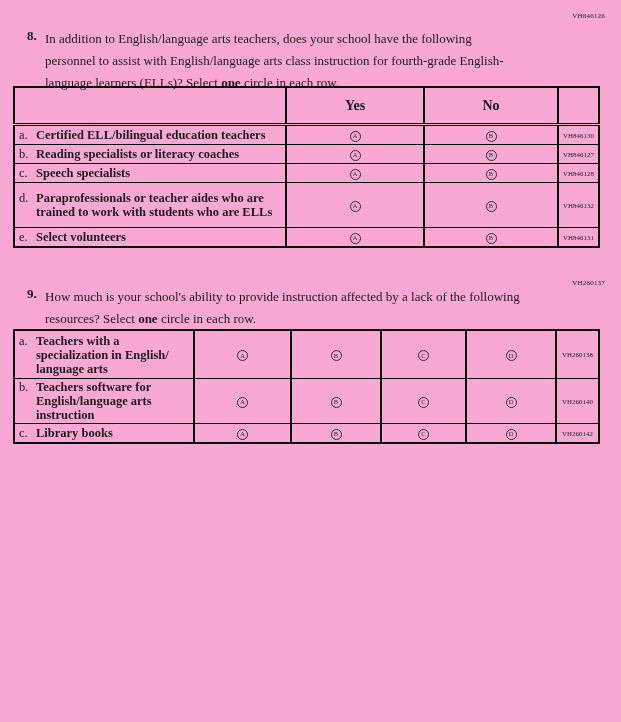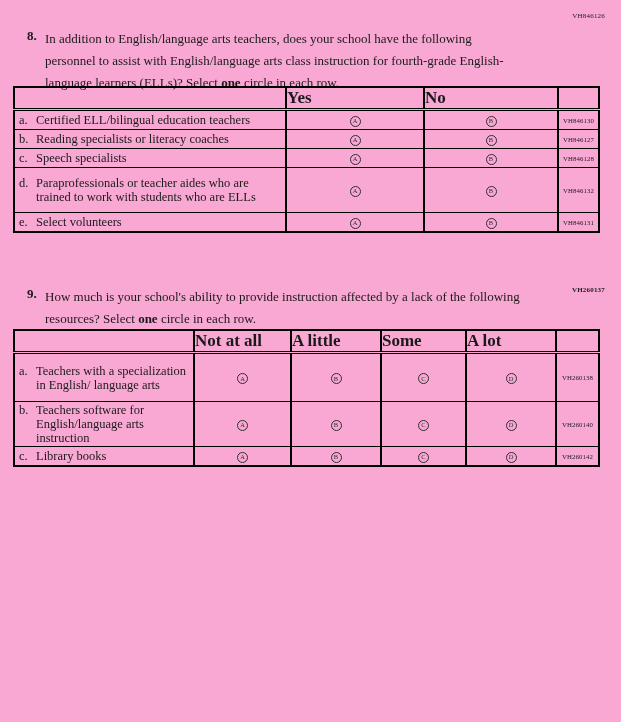--- a/index.html
+++ b/index.html
@@ -43,45 +43,45 @@
     position:absolute;
     left:13px;
     border-collapse:collapse;
     table-layout:fixed;
     width:585px;
     border:2px solid #000;
   }
   table.grid th{
     border-left:2px solid #000;
     border-bottom:3px double #000;
-    font-size:17px;
+    font-size:14px;
     font-weight:bold;
-    text-align:left;
-    padding:0;
+    text-align:center;
+    padding:8px;
     height:19px;
   }
   table.grid td{
     border-left:2px solid #000;
     border-top:1px solid #000;
     padding:0;
     vertical-align:middle;
   }
   td.label-cell{
     font-size:12.5px;
     line-height:14px;
   }
   .label-wrap{
     display:flex;
     padding:1px 2px 1px 4px;
   }
   .row-letter{
     flex:0 0 17px;
     width:17px;
   }
-  .row-label{flex:1;}
+  .row-label{flex:1;font-weight:bold;}
   td.opt-cell{text-align:center;}
   .circle{
     display:inline-flex;
     align-items:center;
     justify-content:center;
     width:9px;height:9px;
     border:1px solid #2e2e2e;
     border-radius:50%;
     vertical-align:middle;
     cursor:pointer;
@@ -202,45 +202,37 @@
               <span>A</span>
             </span></td>
       <td class="opt-cell"><span class="circle">
               <span>B</span>
             </span></td>
       <td class="code-cell">VH846131</td>
     </tr>
   </tbody>
     </table>
 
-  <div class="var-code" style="top:286px;right:16px;font-weight:bold;">VH260137</div>
+  <div class="var-code" style="top:279px;right:16px;">VH260137</div>
 
   <div class="question" style="top:286px;">
     <div class="q-number">9.</div>
     <div class="q-text"><span>How much is your school's ability to provide instruction affected by a lack of the following resources? Select </span><b>one</b><span> circle in each row.</span></div>
   </div>
 
   <table class="grid t2" style="top:329px;">
     <colgroup>
         <col style="width:180px">
         <col style="width:97px">
         <col style="width:90px">
         <col style="width:85px">
         <col style="width:90px">
         <col style="width:43px">
       </colgroup>
     <tbody>
-        <tr>
-      <th></th>
-      <th>Not at all</th>
-      <th>A little</th>
-      <th>Some</th>
-      <th>A lot</th>
-      <th></th>
-    </tr>
     <tr class="r3">
       <td class="label-cell">
             <div class="label-wrap">
               <span class="row-letter">a.</span>
               <span class="row-label">Teachers with a specialization in English/ language arts</span>
             </div>
           </td>
       <td class="opt-cell"><span class="circle">
               <span>A</span>
             </span></td>

